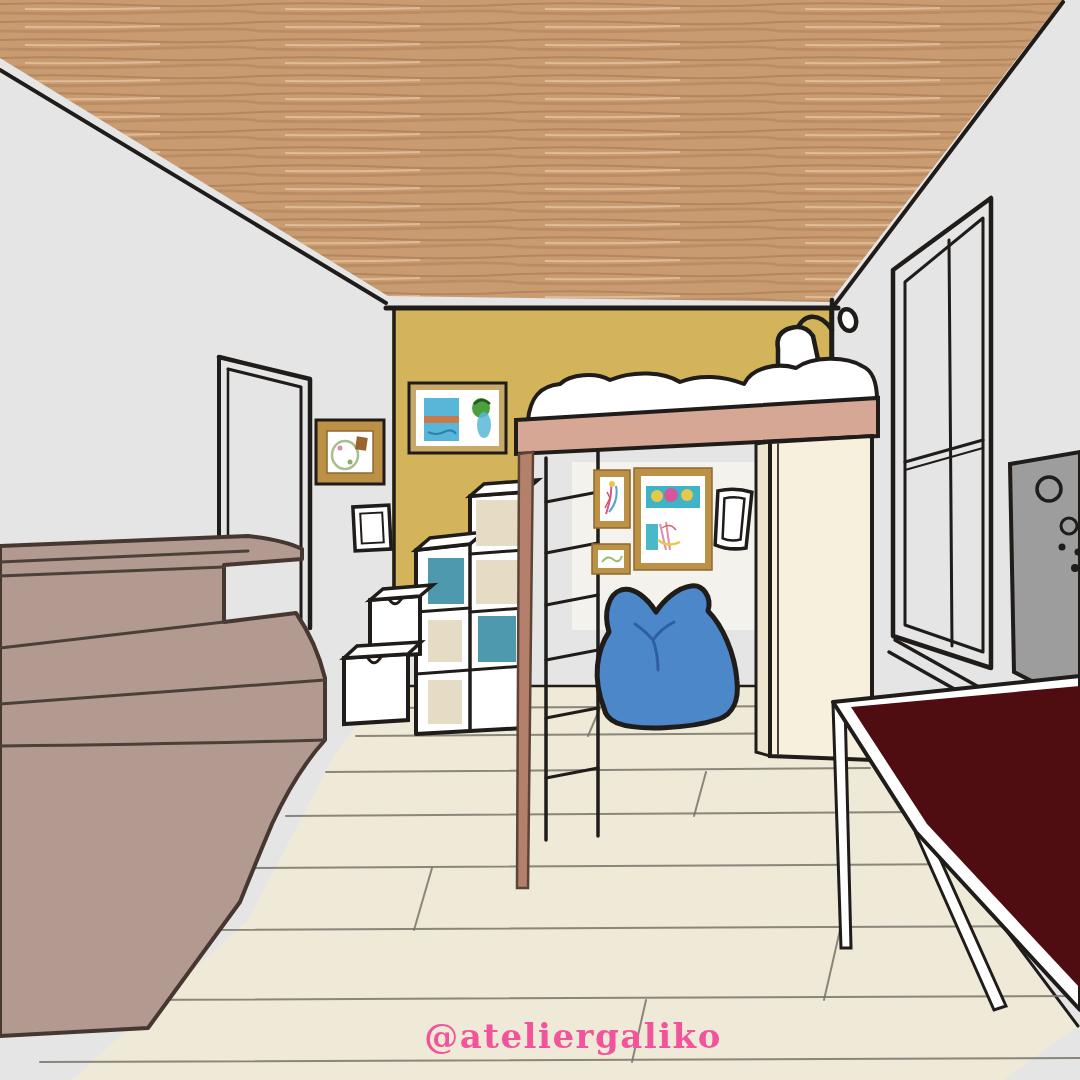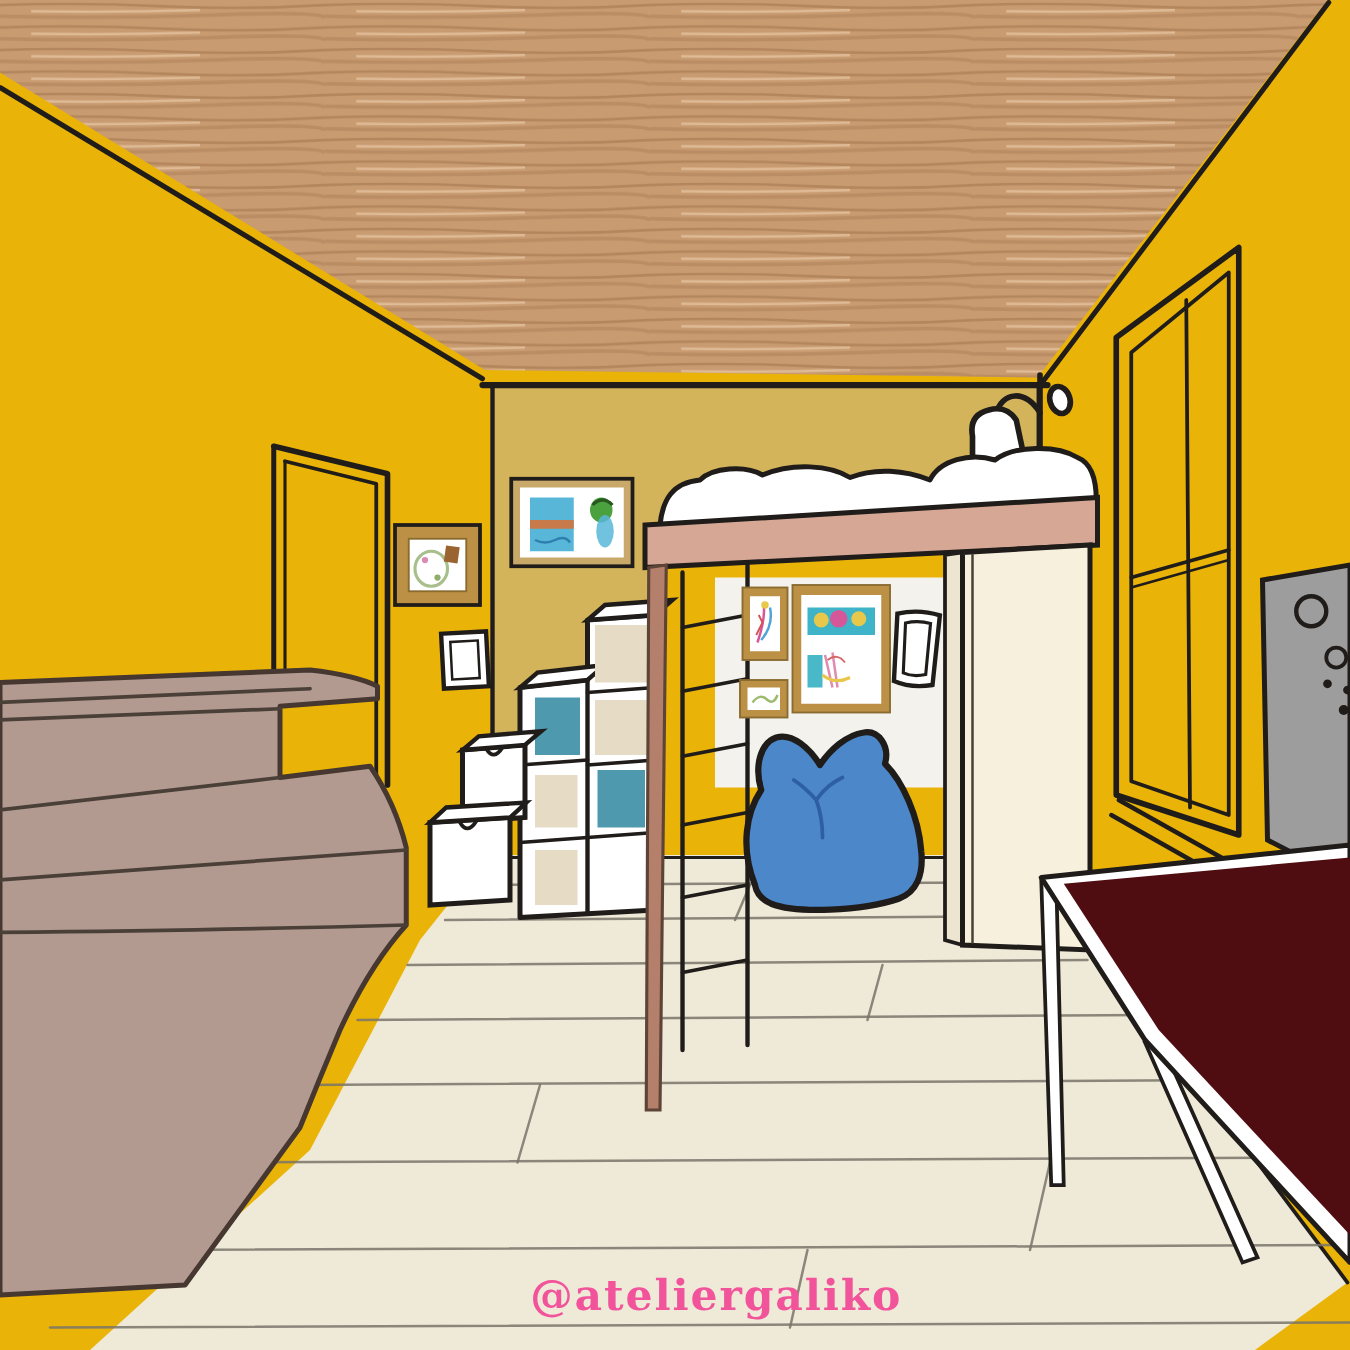--- a/index.html
+++ b/index.html
@@ -1,16 +1,16 @@
 <!DOCTYPE html>
 <html><head>
 <meta charset="utf-8">
 <style>
   html,body{margin:0;padding:0;background:#ffffff;}
-  .scene{position:relative;width:1080px;height:1080px;background:#eab308;overflow:hidden;
+  .scene{position:relative;width:1080px;height:1080px;background:#e5e5e5;overflow:hidden;
          font-family:"Liberation Sans",sans-serif;}
   svg{position:absolute;left:0;top:0;}
   .ln{stroke:#1f1c1a;fill:none;stroke-linecap:round;stroke-linejoin:round;}
   .soft{stroke:#4a4038;fill:none;stroke-linecap:round;}
   .plank{stroke:#79746a;stroke-width:2;fill:none;stroke-linecap:round;opacity:.85;}
   .wm{font-family:"DejaVu Serif",serif;font-weight:700;font-size:34px;letter-spacing:1.5px;}
 </style>
 </head>
 <body>
 

